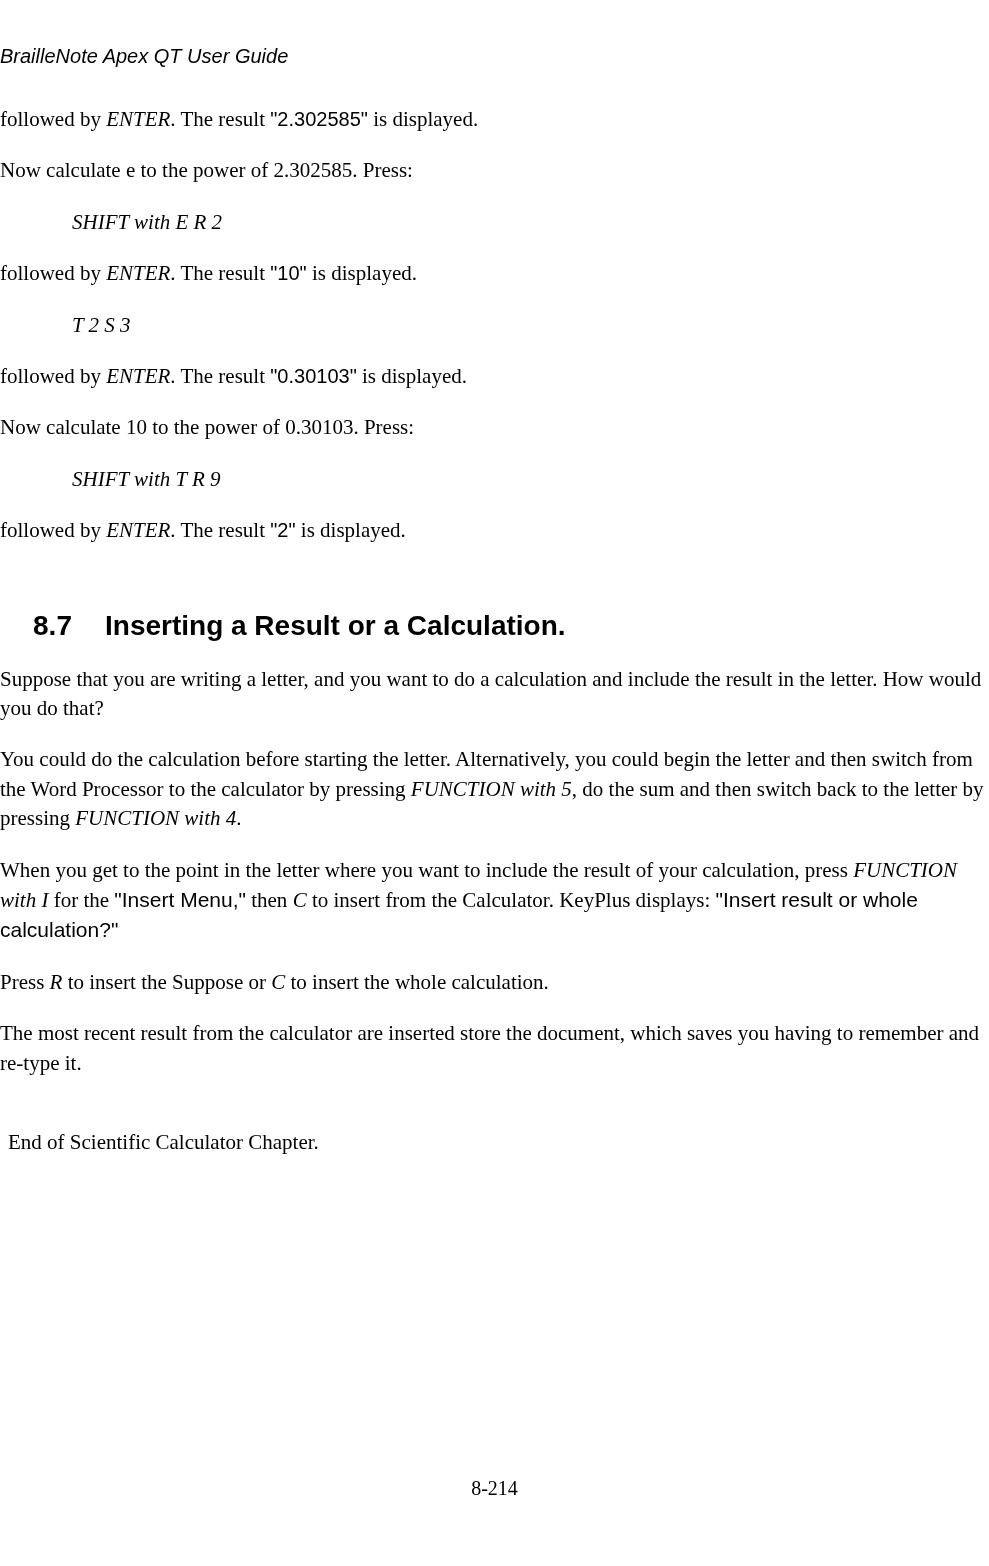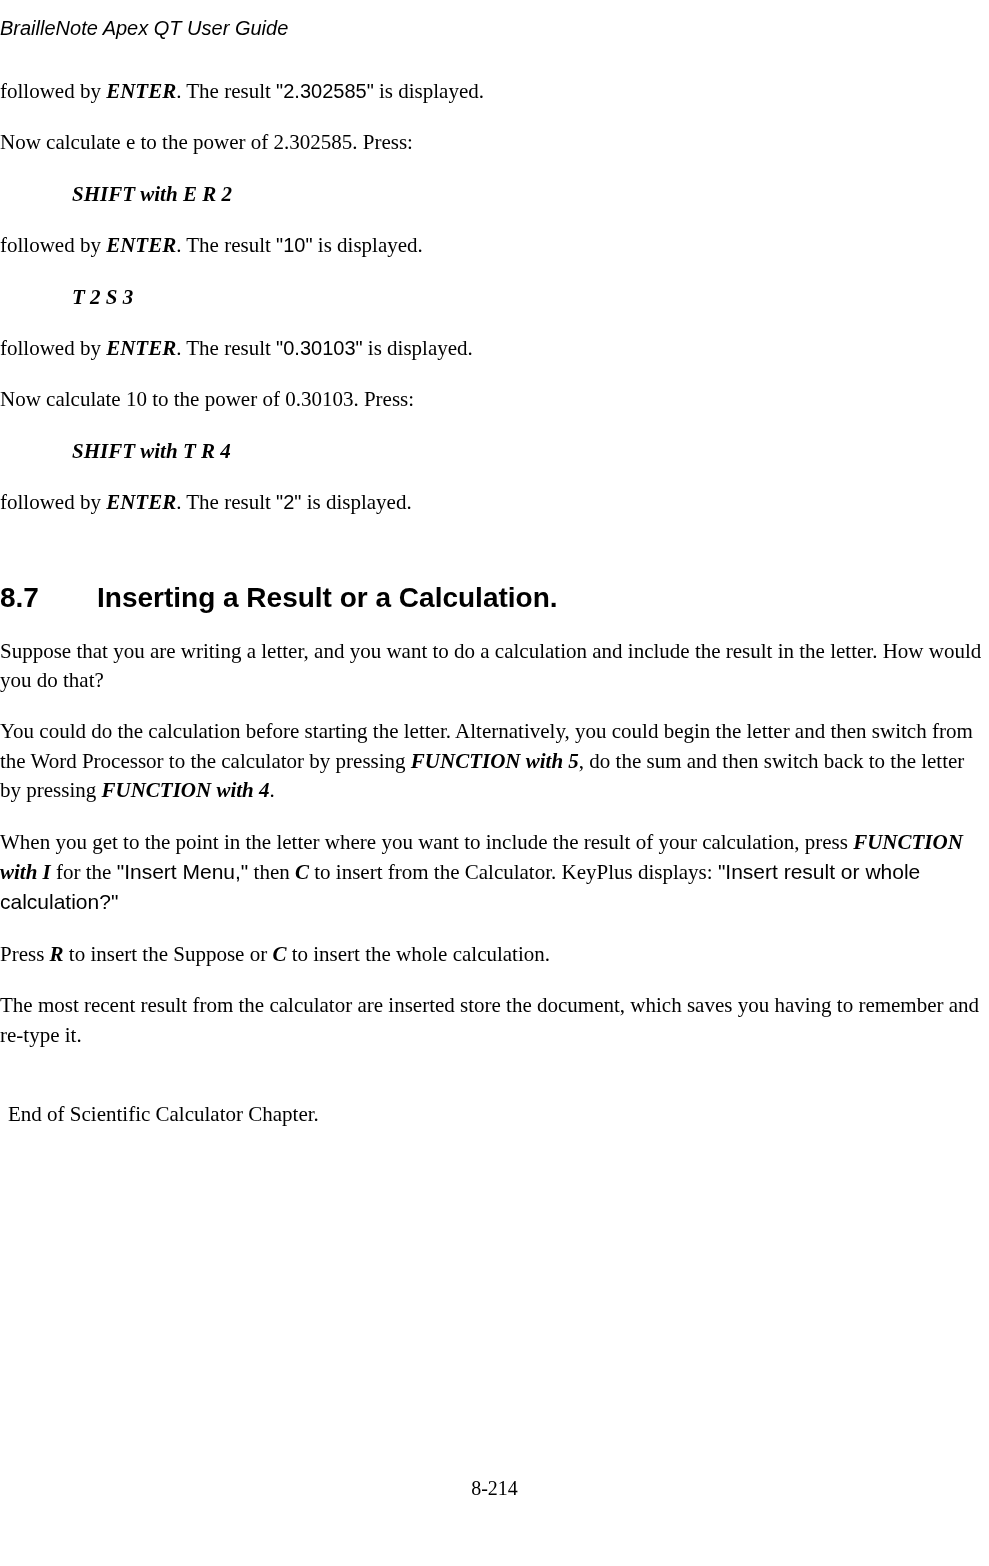--- a/index.html
+++ b/index.html
@@ -8,56 +8,57 @@
       font-family: 'Times New Roman', Times, serif;
       font-size: 21px;
       line-height: 1.4;
       background: #fff;
       color: #000;
     }
     .page {
       width: 989px;
       height: 1566px;
       box-sizing: border-box;
-      padding: 14px 0 0 0;
+      padding: 42px 0 0 0;
       position: relative;
     }
     .header {
       font-style: italic;
       font-family: Arial, Helvetica, sans-serif;
       font-size: 20px;
       margin: 0 0 35px 0;
       padding-left: 0;
     }
     p {
       margin: 0 0 22px 0;
     }
     .indent {
       padding-left: 72px;
     }
     .bold-italic {
-      font-weight: bold;
+      font-weight: normal;
       font-style: italic;
     }
     .result {
       font-family: Arial, Helvetica, sans-serif;
       font-size: 20px;
     }
     .sans {
       font-family: Arial, Helvetica, sans-serif;
     }
     h2 {
       font-family: Arial, Helvetica, sans-serif;
       font-size: 28px;
       font-weight: bold;
       margin: 60px 0 20px 0;
     }
     .hnum {
       display: inline-block;
-      width: 97px;
+      width: 105px;
+      text-align: center;
     }
     .footer {
       position: absolute;
       bottom: 64px;
       width: 100%;
       text-align: center;
       font-size: 20px;
     }
     .spacer-before-end {
       margin-top: 50px;
@@ -84,21 +85,21 @@
 
 
   <p class="indent bold-italic">T 2 S 3</p>
 
   <p>
     <span>followed by </span><span class="bold-italic">ENTER</span><span>. The result </span><span class="result">"0.30103"</span><span> is displayed.</span>
   </p>
 
   <p>Now calculate 10 to the power of 0.30103. Press:</p>
 
-  <p class="indent bold-italic">SHIFT with T R 4</p>
+  <p class="indent bold-italic">SHIFT with T R 9</p>
 
   <p>
     <span>followed by </span><span class="bold-italic">ENTER</span><span>. The result </span><span class="result">"2"</span><span> is displayed.</span>
   </p>
 
   <h2>
     <span class="hnum">8.7</span><span>Inserting a Result or a Calculation.</span>
   </h2>
 
   <p>Suppose that you are writing a letter, and you want to do a calculation and include the result in the letter. How would you do that?</p>

